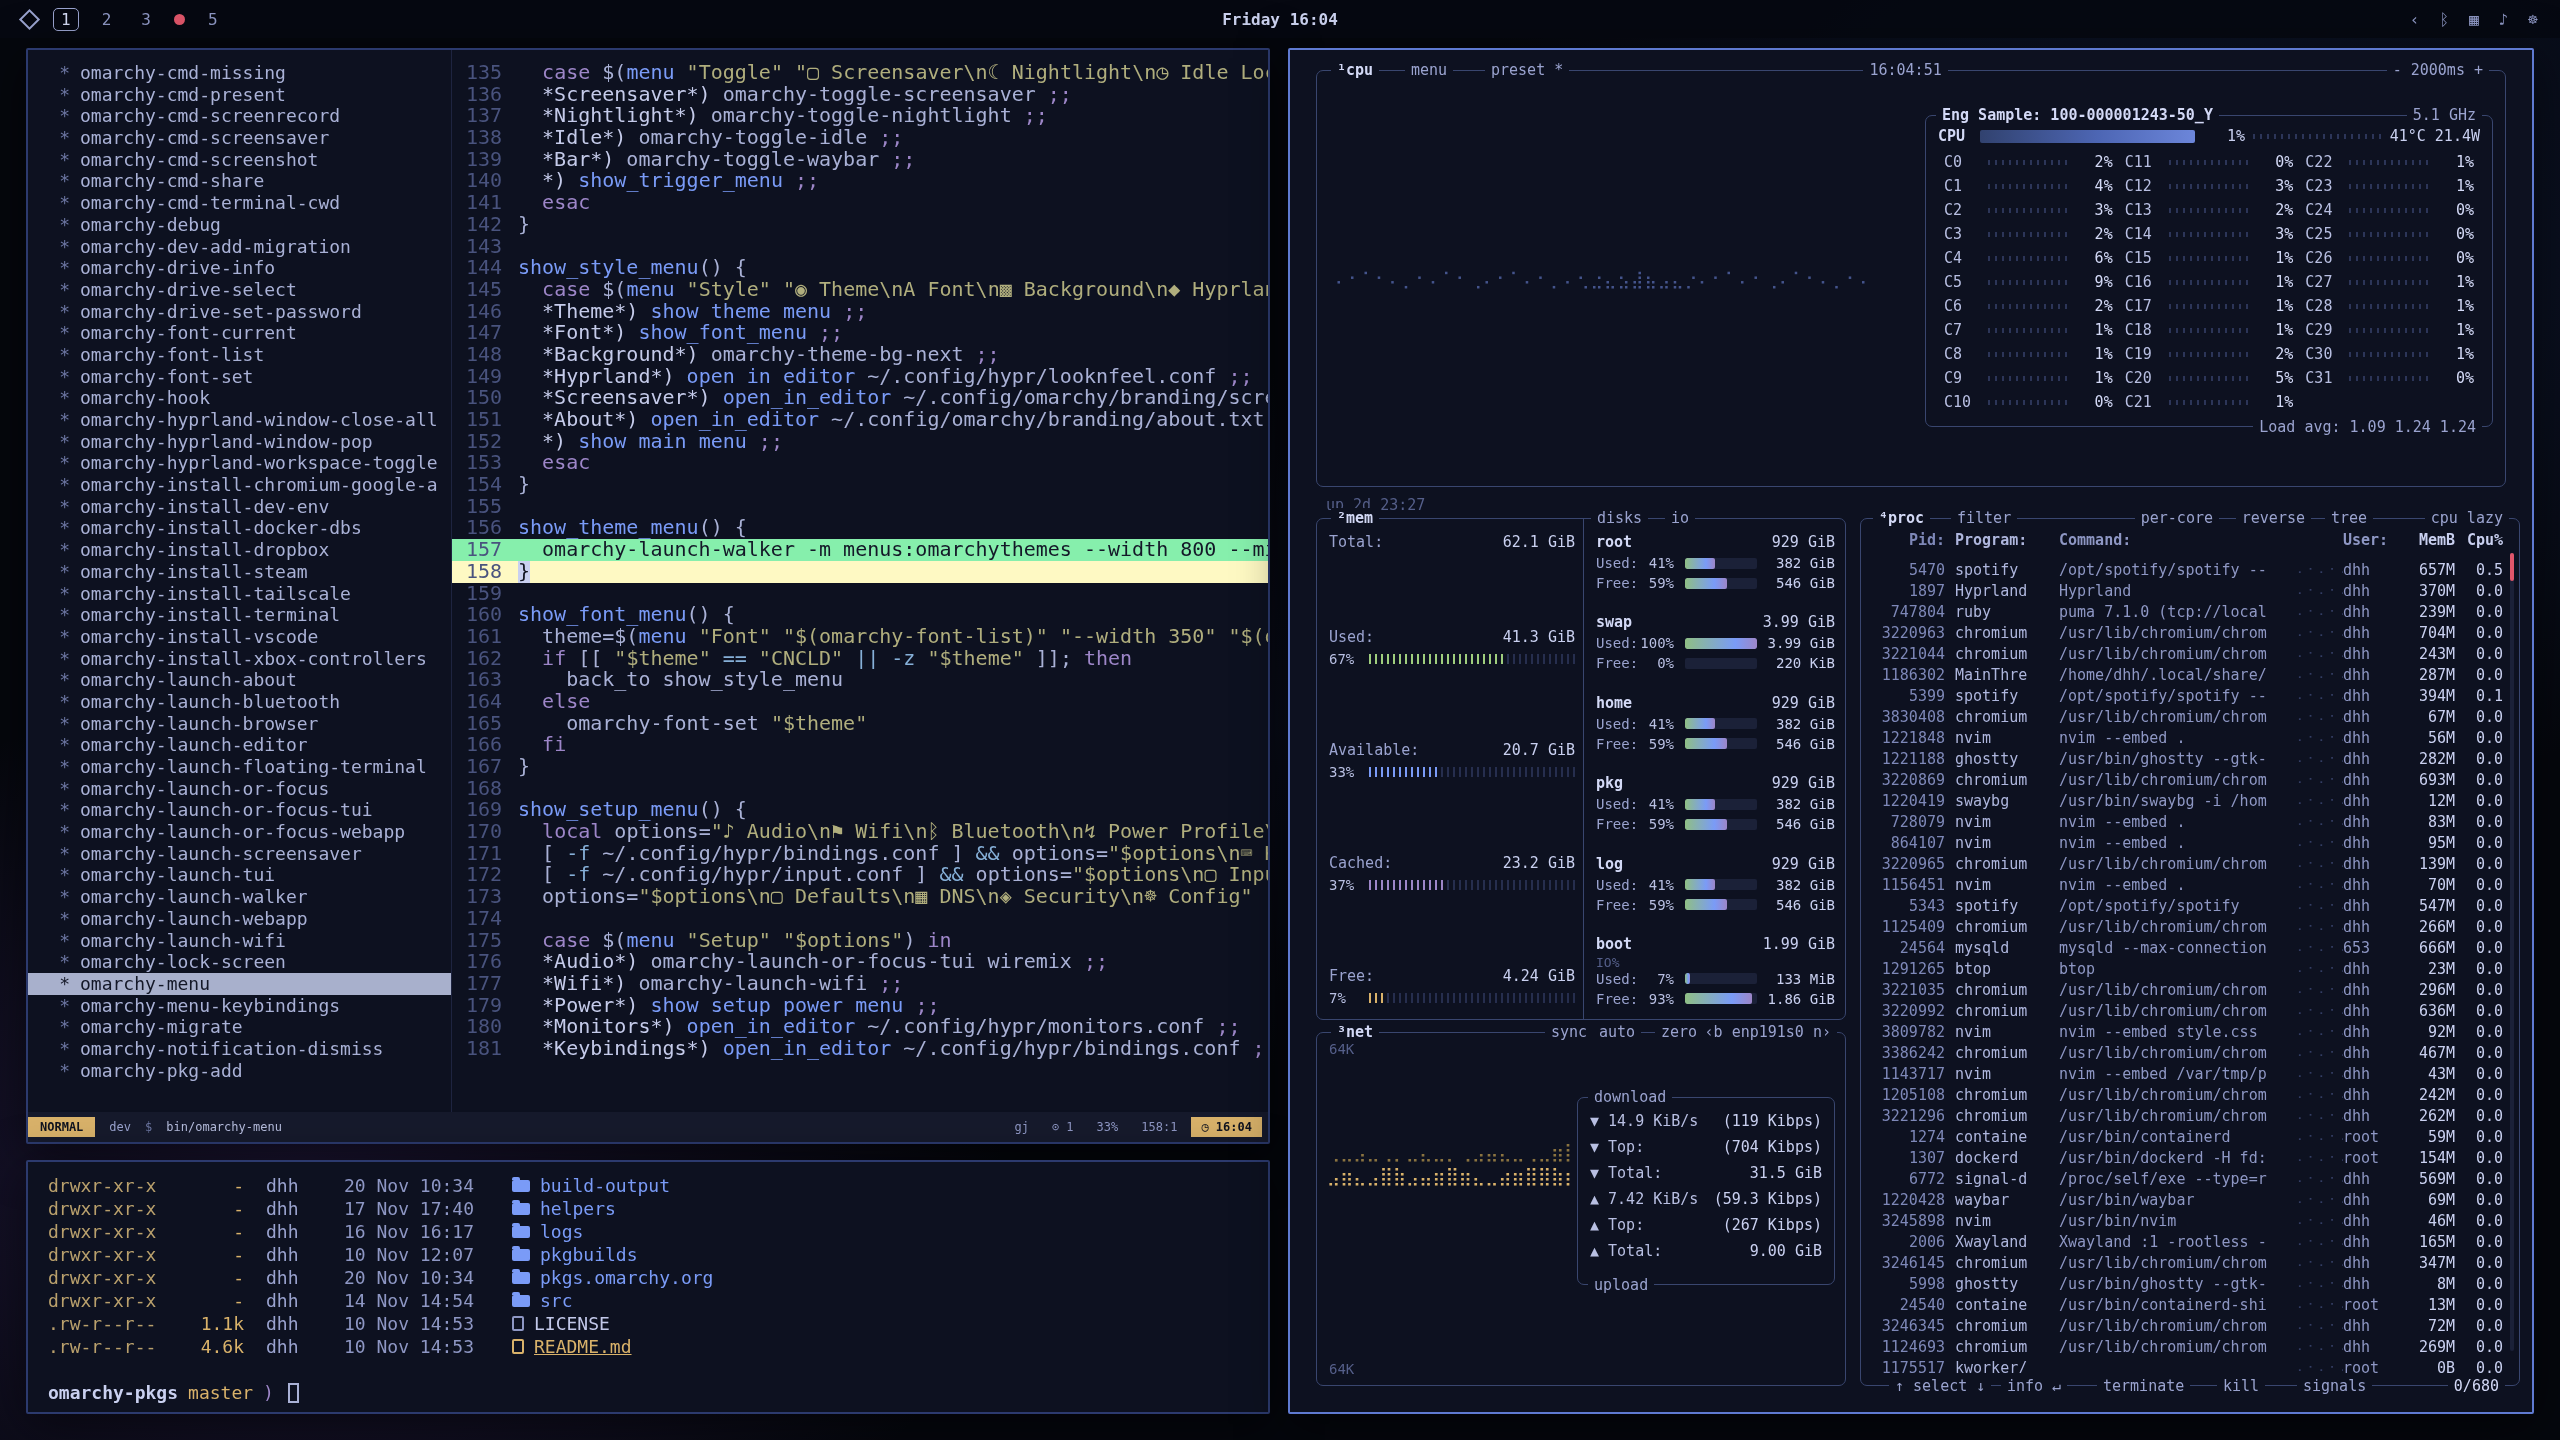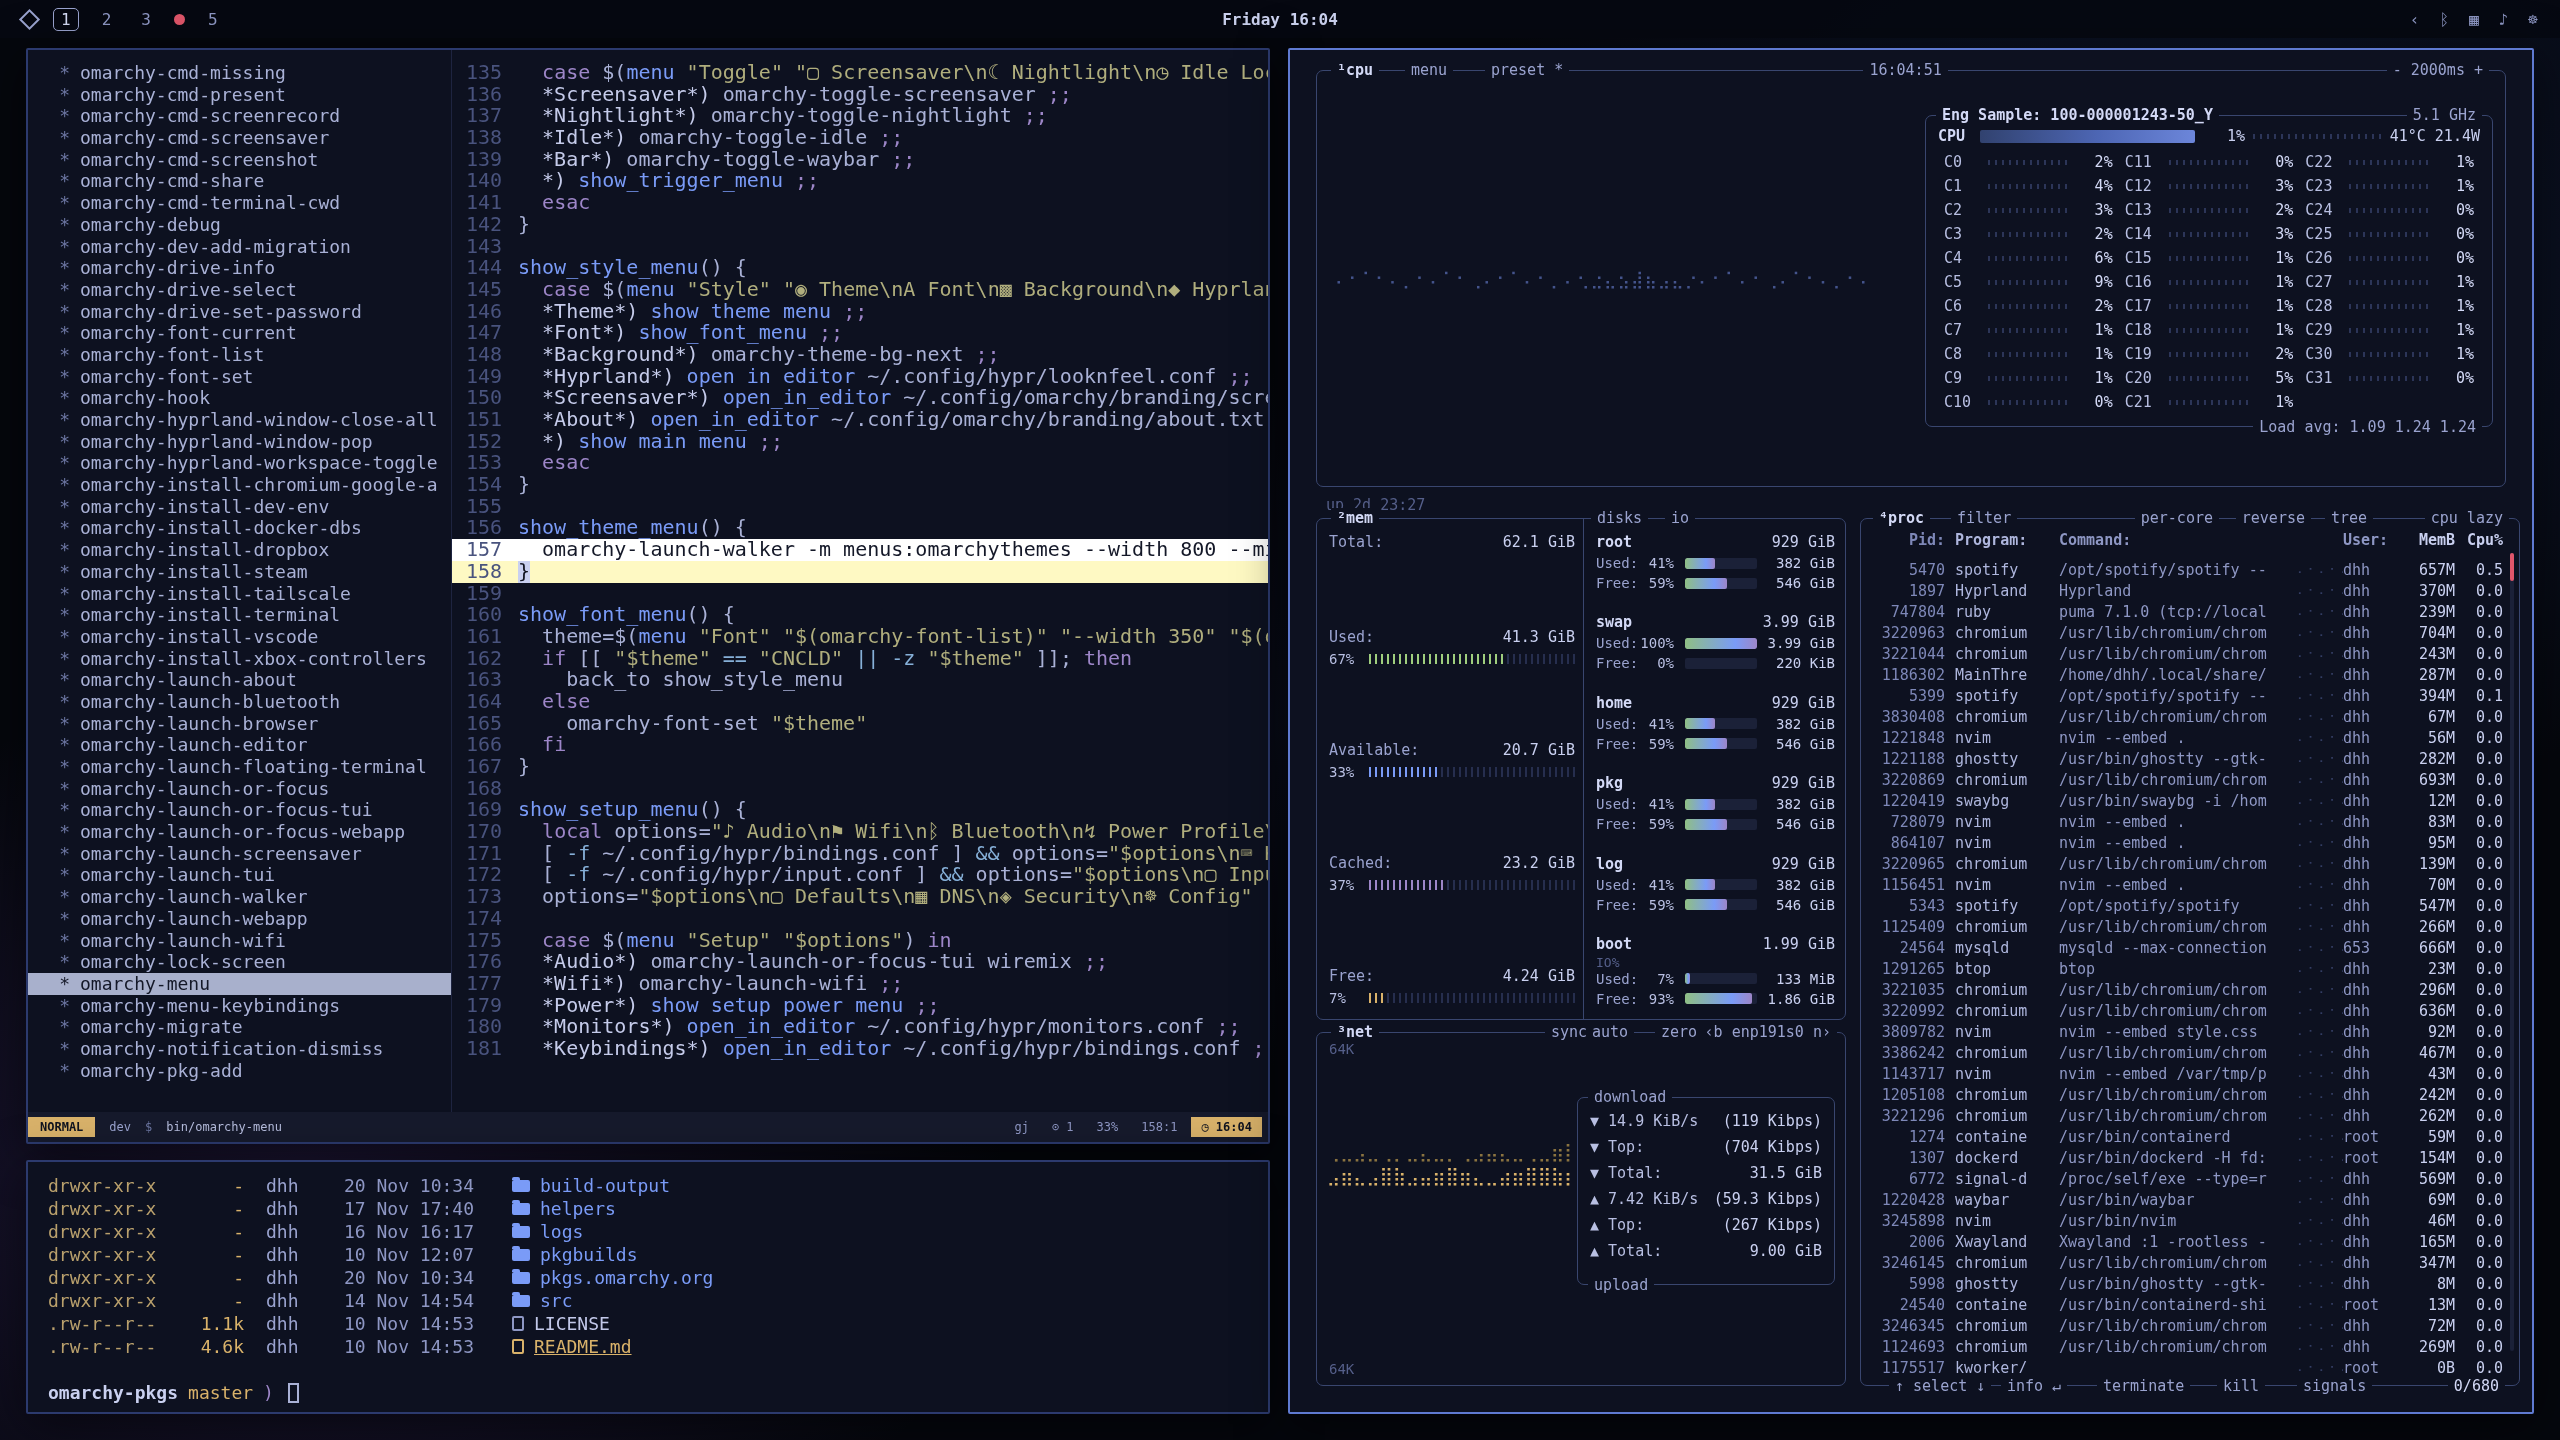--- a/index.html
+++ b/index.html
@@ -39,21 +39,21 @@
   .file-row{height:21.7px;line-height:21.7px;font-size:18px;white-space:pre;display:flex;}
   .fmark{width:28px;text-align:right;color:#6d77a3;margin-right:10px;flex:none;padding-left:14px;}
   .fname{color:#a9b1d6;overflow:hidden;white-space:pre;flex:1;}
   .file-row.sel{background:#a8b0cc;}
   .file-row.sel .fname,.file-row.sel .fmark{color:#141828;}
   #code-pane{flex:1;padding-top:12px;overflow:hidden;}
   .code-line{height:21.7px;line-height:21.7px;font-size:20px;display:flex;white-space:pre;}
   .lnum{width:50px;text-align:right;padding-right:16px;color:#49537e;flex:none;}
   .ltxt{white-space:pre;overflow:hidden;flex:1;}
   .code-line.hl-cur{background:#fef9c3;}
-  .code-line.hl-sel{background:#ffffff;align-items:flex-end;}
+  .code-line.hl-sel{background:#86efac;align-items:flex-end;}
   .code-line.hl-sel .ltxt span{color:#141828;}
   .tk-d{color:#a9b1d6;} .tk-w{color:#c5cbea;} .tk-k{color:#9d86c8;} .tk-f{color:#7a9bf7;}
   .tk-s{color:#b0ae7d;} .tk-o{color:#86b0d8;} .tk-num{color:#d19a66;}
   .cursor-block{background:#c9d0f0;color:#10131f;}
   #statusline{height:30px;display:flex;align-items:center;background:#161a2c;font-size:12px;gap:14px;padding-right:6px;}
   .sl-mode{background:var(--gold);color:#10131f;font-weight:bold;padding:3px 12px;}
   .sl-branch{color:#9aa3cf;} .sl-dollar{color:#6d77a3;} .sl-file{color:#b6bdde;}
   .sl-spacer{flex:1;}
   .sl-item{color:#8e97c4;}
   .sl-clock{background:var(--gold);color:#10131f;font-weight:bold;padding:3px 10px;}
@@ -129,21 +129,21 @@
   .p-user{width:52px;color:#8e97c4;flex:none;}
   .p-mem{width:60px;text-align:right;color:#c9d0f0;flex:none;}
   .p-cpu{width:48px;text-align:right;color:#c9d0f0;flex:none;}
   #proc-scroll{position:absolute;right:5px;top:34px;bottom:34px;width:4px;background:#1b2138;border-radius:2px;}
   #proc-thumb{position:absolute;top:0;left:0;right:0;height:28px;background:var(--red);border-radius:2px;}
   .pf-item{color:#9aa3cf;}
   
   .lb-cpu{left:14px;} .lb-menu{left:88px;} .lb-preset{left:168px;} .lb-time{left:46%;} .lb-interval{right:16px;}
   .lb-model{left:10px;} .lb-freq{right:10px;} .lb-load{right:10px;}
   .lb-mem{left:14px;} .lb-disks{left:274px;} .lb-io{left:348px;}
-  .lb-net{left:14px;} .lb-sync{right:252px;} .lb-auto{right:211px;} .lb-zero{right:142px;} .lb-iface{right:8px;}
+  .lb-net{left:14px;} .lb-sync{right:252px;} .lb-auto{right:204px;} .lb-zero{right:142px;} .lb-iface{right:8px;}
   .lb-proc{left:12px;} .lb-filter{left:90px;} .lb-percore{right:300px;} .lb-reverse{right:208px;} .lb-tree{right:146px;} .lb-mode{right:10px;}
   .lb-f-select{left:28px;} .lb-f-info{left:140px;} .lb-f-term{left:236px;} .lb-f-kill{left:356px;} .lb-f-sig{left:436px;} .lb-count{right:14px;color:#d3d9f6;}
 </style>
 </head>
 <body>
 
 <div id="desktop">
 
   <div id="topbar">
     <div id="tb-left">

